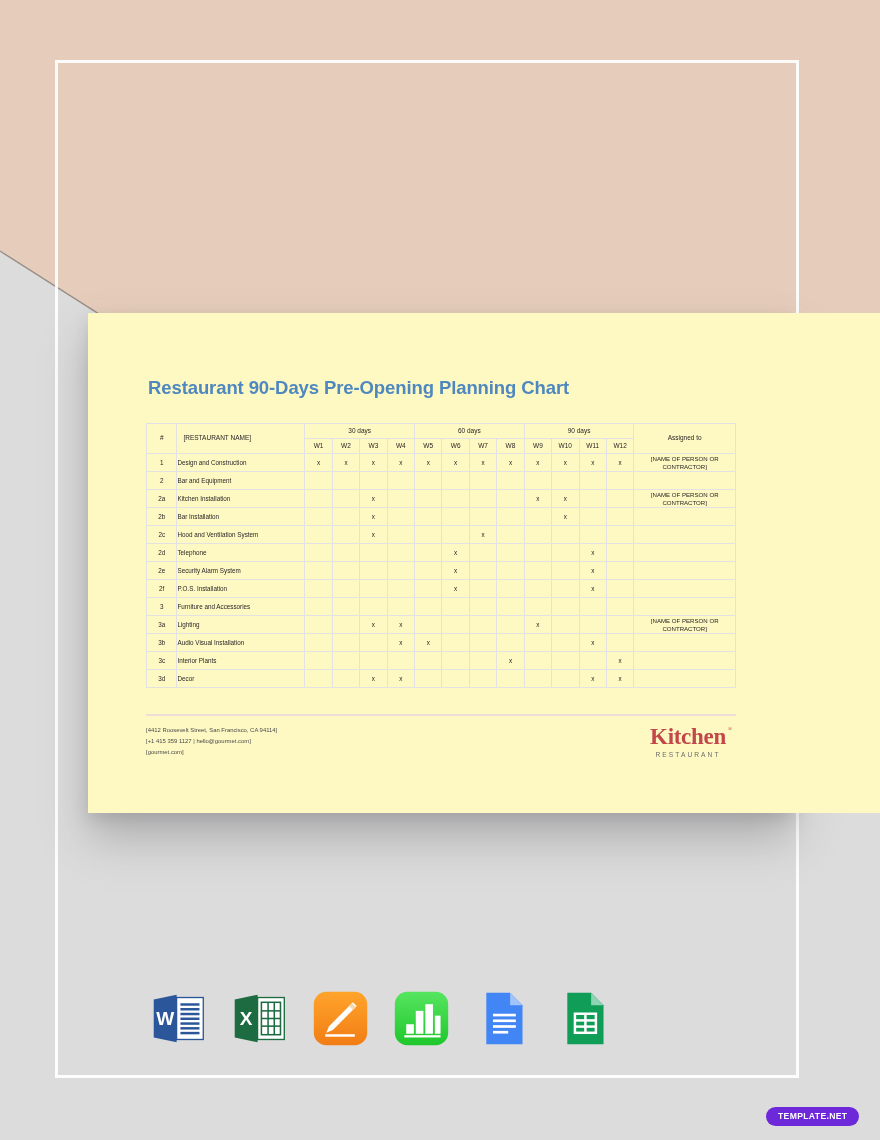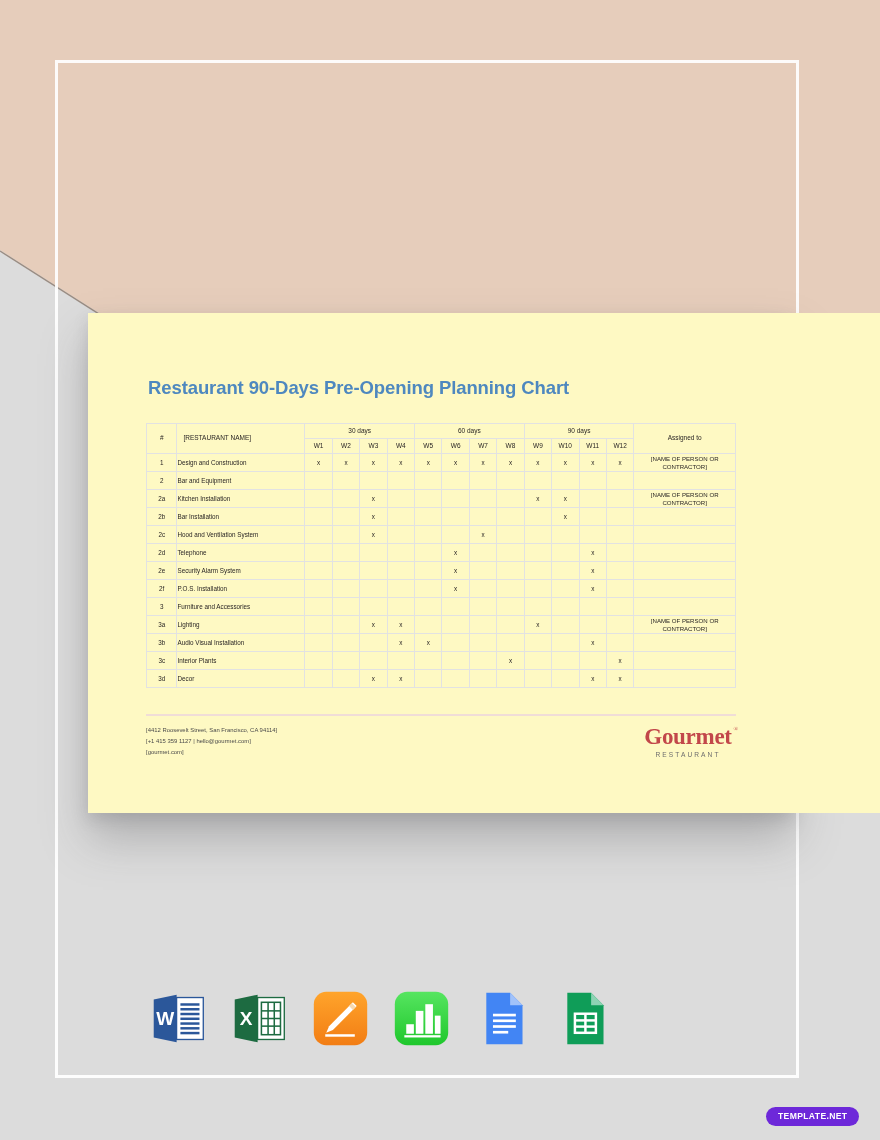--- a/index.html
+++ b/index.html
@@ -463,21 +463,21 @@
     <div class="foot-rule"></div>
 
     <div class="foot-addr">
       <div>[4412 Roosevelt Street, San Francisco, CA 94114]</div>
       <div>[+1 415 359 1127 |  hello@gourmet.com]</div>
       <div>[gourmet.com]</div>
     </div>
 
     <div class="logo">
       <div class="logo-word">
-        <span>Gourmet</span>
+        <span>Kitchen</span>
         <span class="logo-tm">®</span>
       </div>
       <div class="logo-sub">RESTAURANT</div>
     </div>
 
   </div>
 
   <div class="icons">
 
     <svg class="app-ico" viewBox="0 0 64 64">

